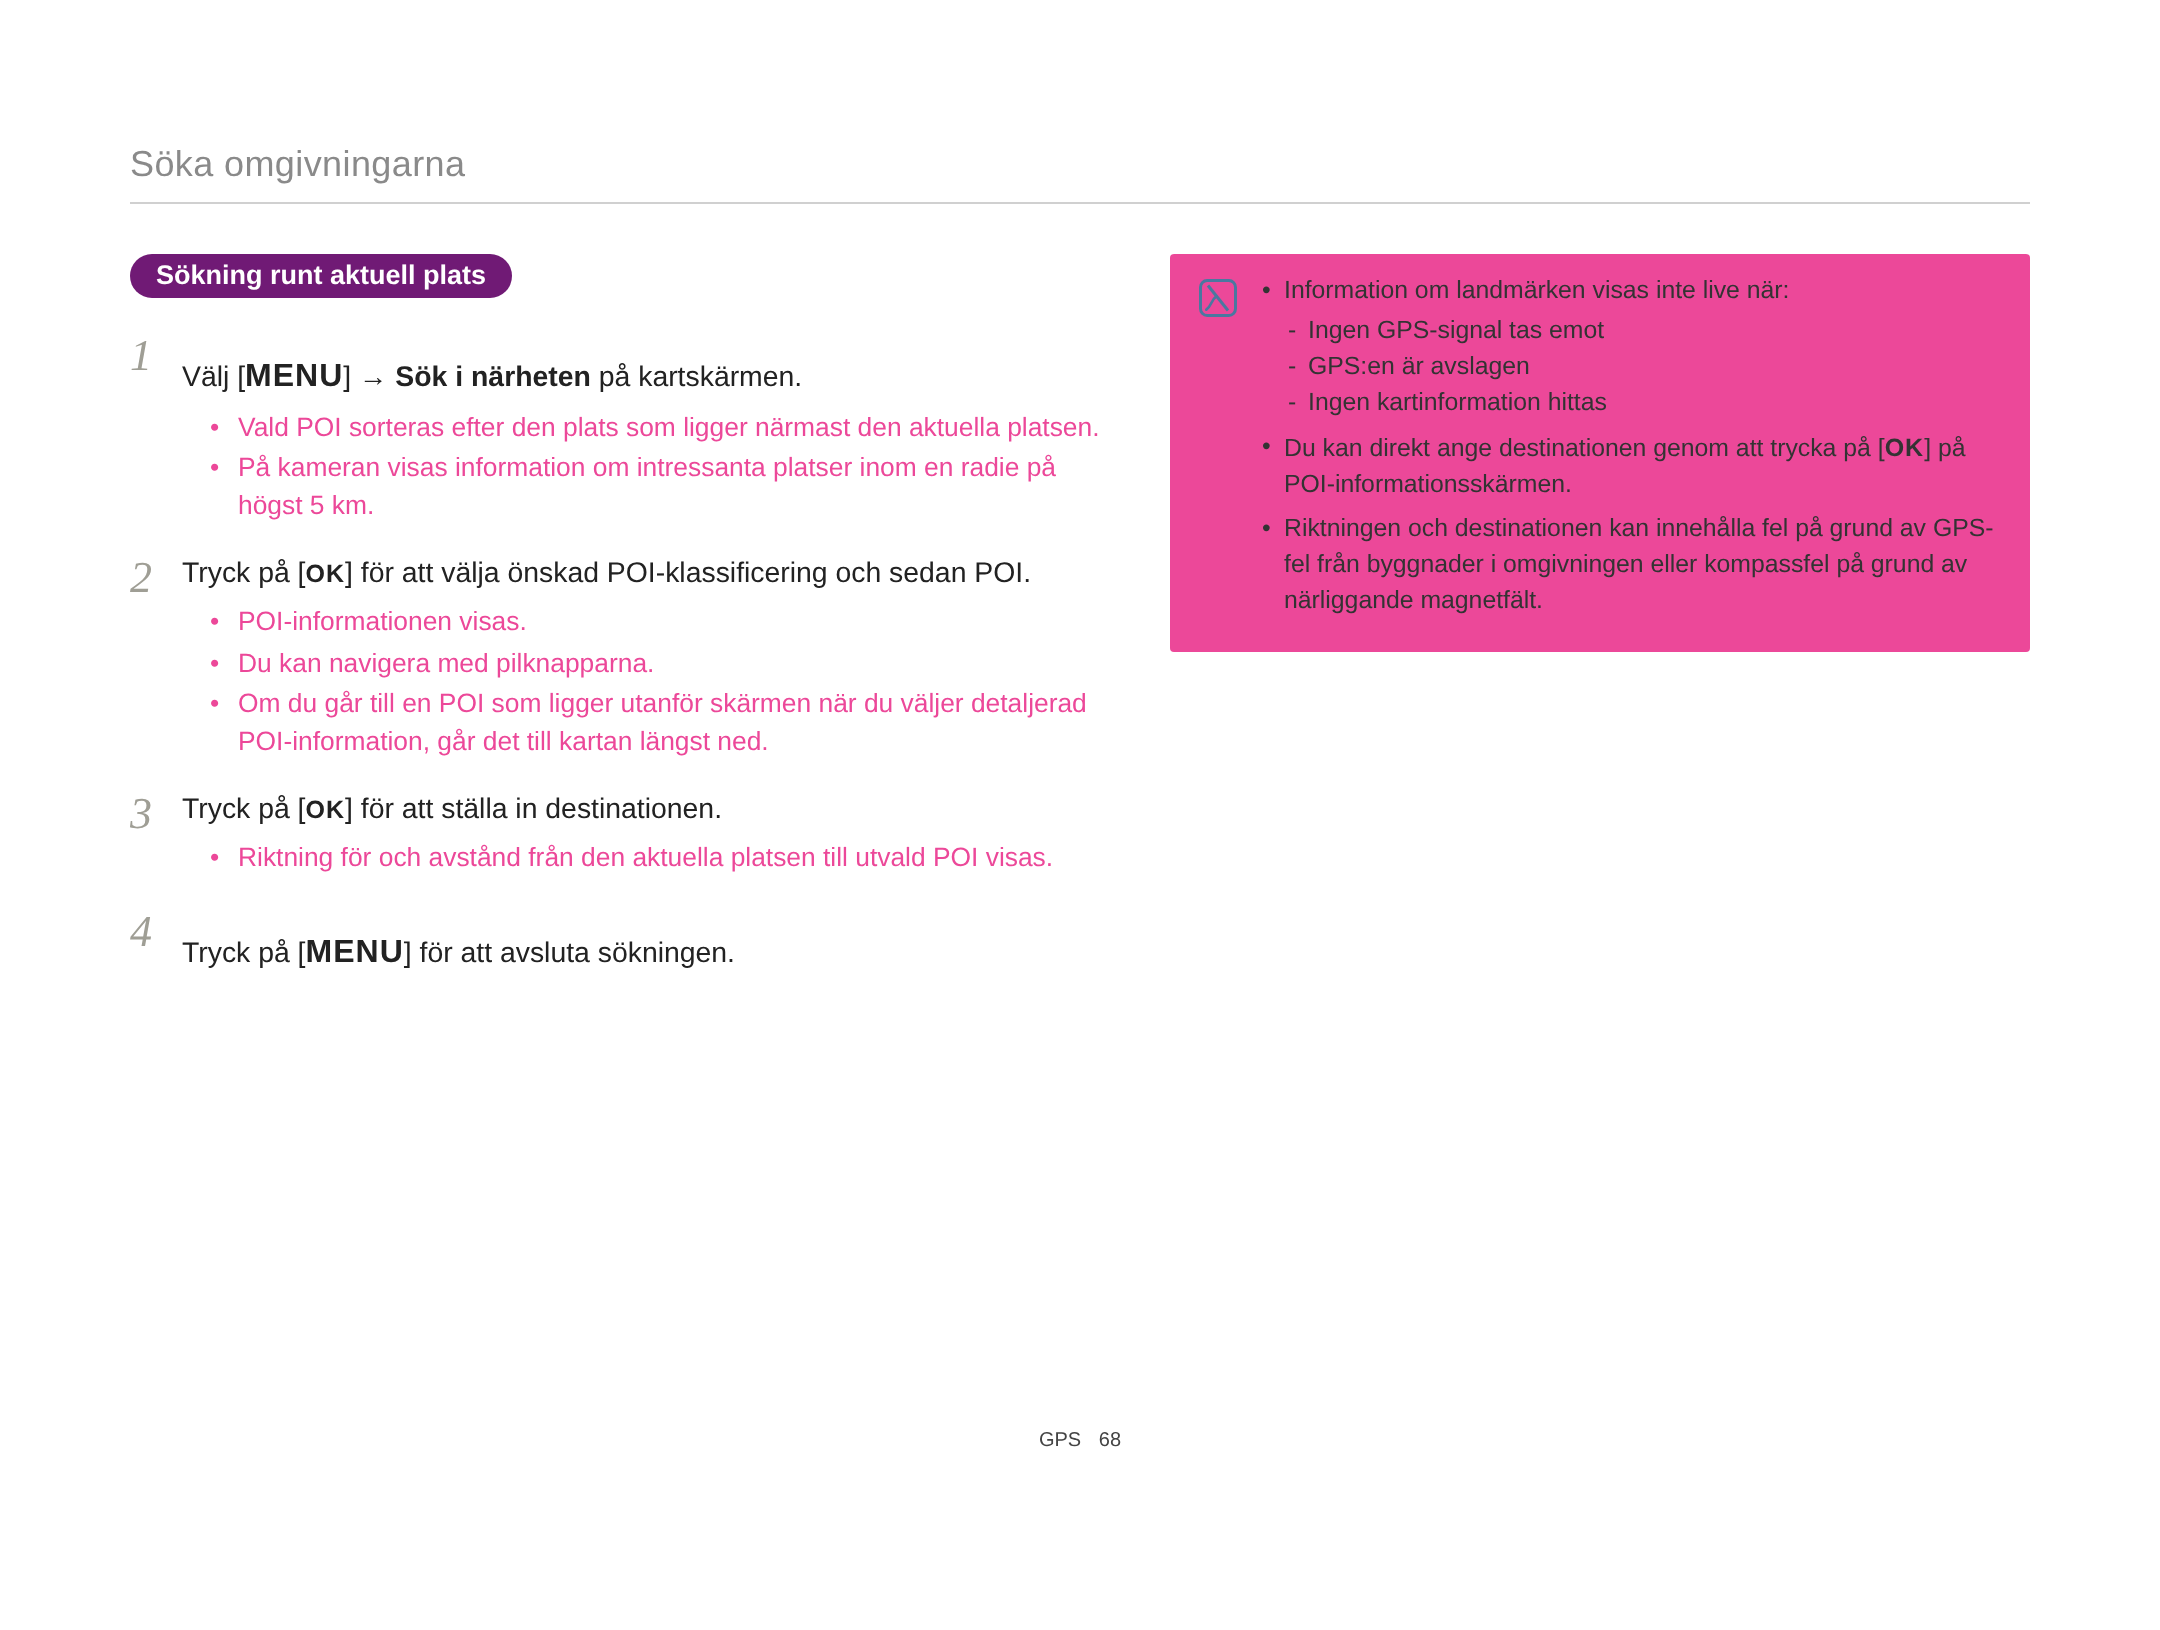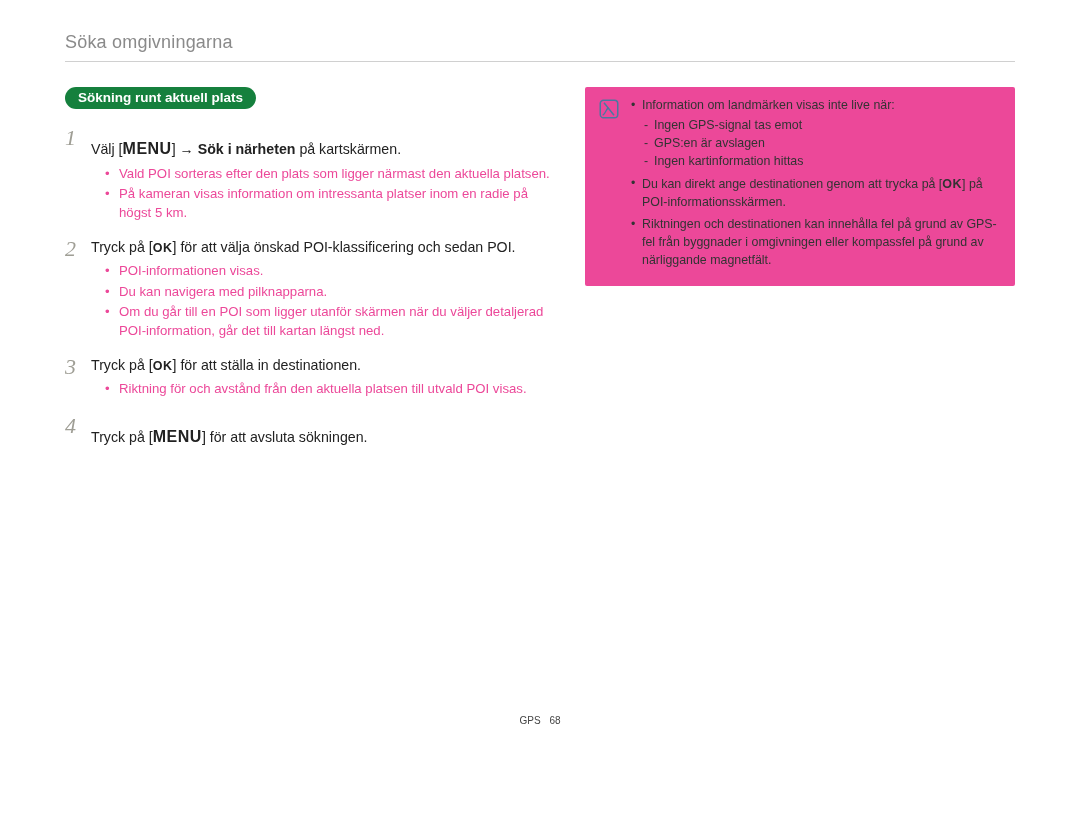--- a/index.html
+++ b/index.html
@@ -1,20 +1,20 @@
 <!DOCTYPE html>
 <html><head>
 <meta charset="utf-8">
 <style>
   * { box-sizing: border-box; margin: 0; padding: 0; }
   html, body { width: 1080px; height: 815px; background: #ffffff; font-family: Arial, Helvetica, sans-serif; color: #222; }
   .page {
     width: 1080px;
     height: 750px;
-    padding: 32px 65px 20px 65px;
+    padding: 72px 65px 20px 65px;
     position: relative;
   }
   .header {
     font-size: 18px;
     font-weight: 300;
     color: #8a8a8a;
     letter-spacing: 0.2px;
     margin-bottom: 8px;
   }
   .rule {
@@ -24,21 +24,21 @@
   }
   .columns {
     display: flex;
     gap: 35px;
   }
   .col-left { width: 485px; }
   .col-right { flex: 1; }
 
   .pill {
     display: inline-block;
-    background: #15803d;
+    background: #701a75;
     color: #ffffff;
     border-radius: 11px;
     padding: 3px 13px 4px 13px;
     font-size: 13.5px;
     font-weight: 600;
   }
 
   .steps { margin-top: 18px; }
   .step {
     display: flex;

